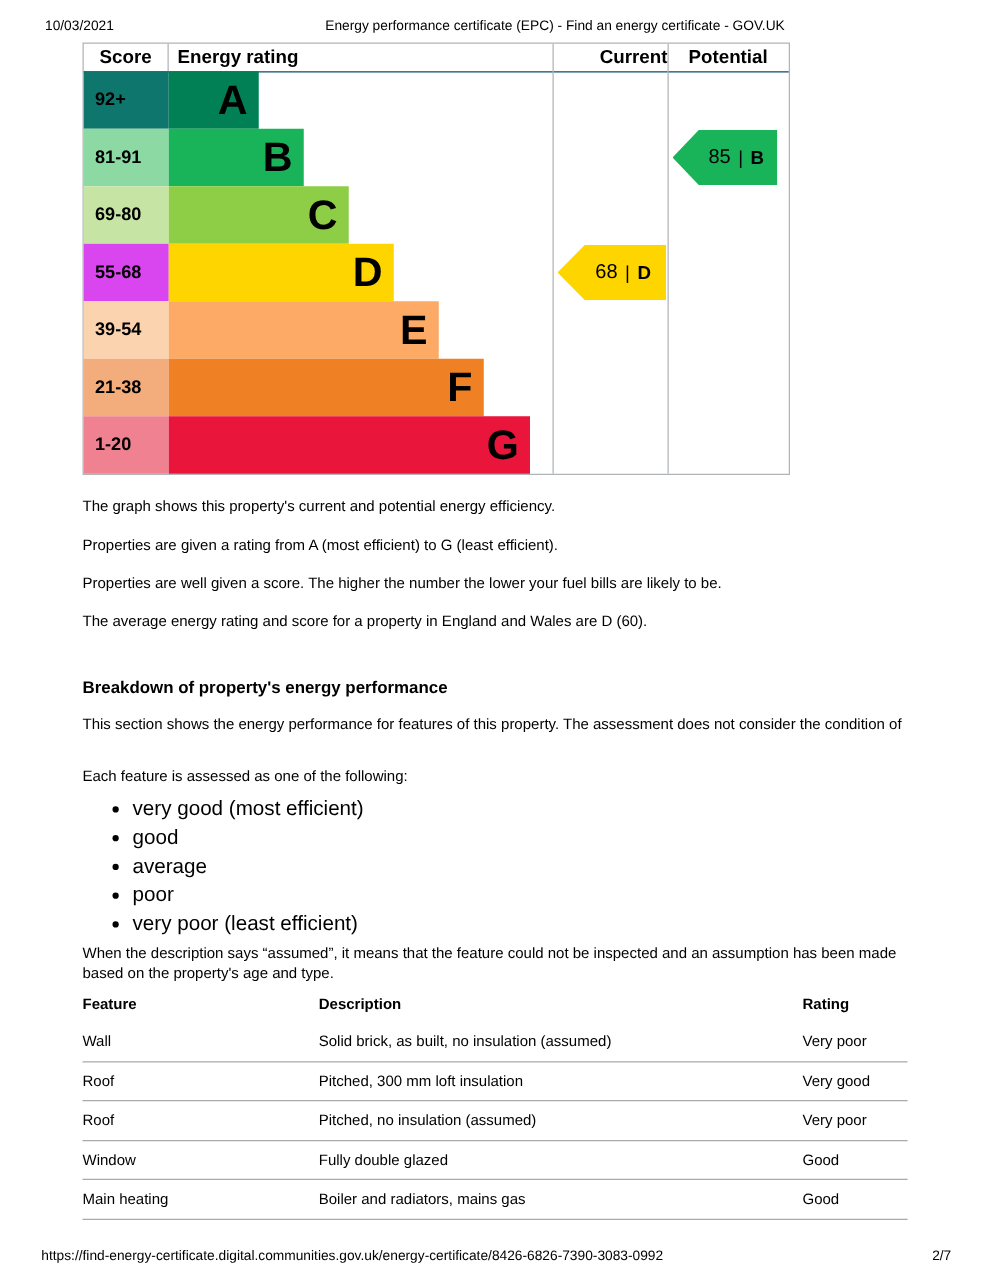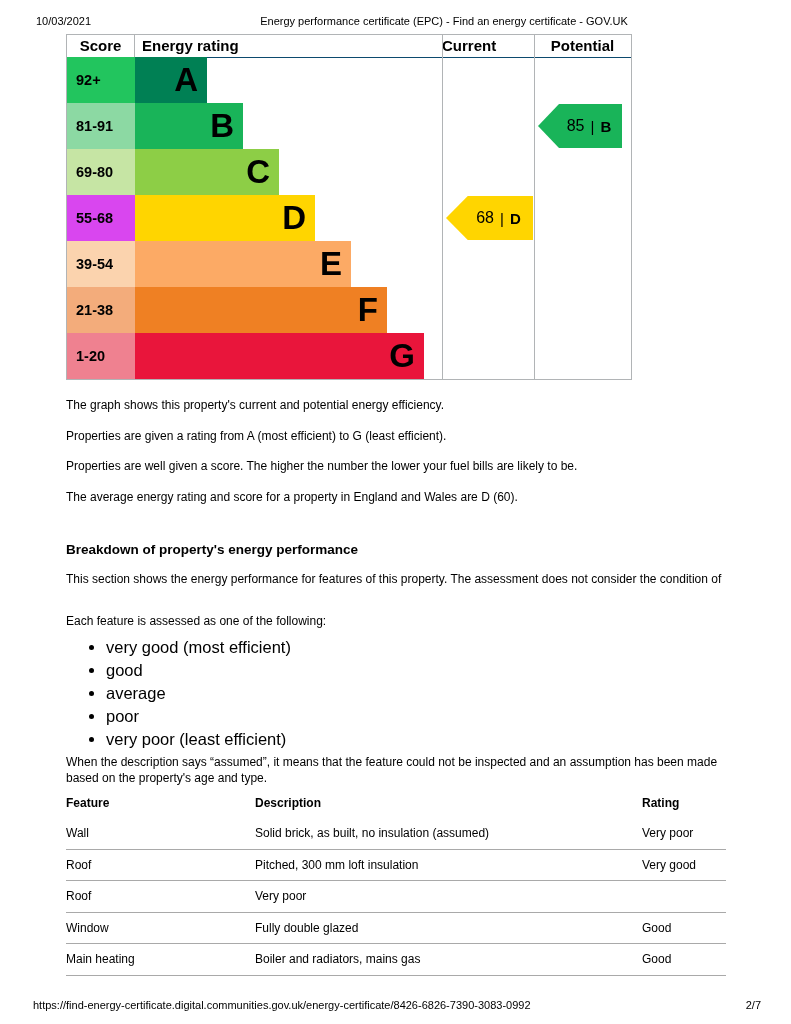--- a/index.html
+++ b/index.html
@@ -14,21 +14,21 @@
   .ph-title{position:absolute;top:15px;left:444px;transform:translateX(-50%);font-size:11px;white-space:nowrap}
   .pf-url{position:absolute;top:999px;left:33px;font-size:11px;white-space:nowrap}
   .pf-page{position:absolute;top:999px;right:30px;font-size:11px;white-space:nowrap}
 
   
   .chart{position:absolute;left:66px;top:34px;width:564px;height:344px;border:1px solid #b1b4b6;background:#fff}
   .chead{position:absolute;top:0;left:0;right:0;height:22px;border-bottom:1px solid #0c4a6e}
   .hc{position:absolute;top:0;height:22px;line-height:22px;font-weight:bold;font-size:15px;box-sizing:border-box}
   .hc-score{left:0;width:68px;text-align:center;border-right:1px solid #b1b4b6}
   .hc-rating{left:68px;width:307px;padding-left:7px}
-  .hc-current{left:375px;width:92px;text-align:left}
+  .hc-current{left:375px;width:92px;text-align:right}
   .hc-potential{left:467px;width:97px;text-align:center}
   .vline{position:absolute;top:0;bottom:0;width:1px;background:#b1b4b6}
   .v1{left:375px}.v2{left:467px}
 
   .band{position:absolute;left:0;width:375px;height:46px}
   .r0{top:22px}.r1{top:68px}.r2{top:114px}.r3{top:160px}.r4{top:206px}.r5{top:252px}.r6{top:298px}
   .score-cell{position:absolute;left:0;top:0;width:68px;height:46px;line-height:46px;
     font-weight:bold;font-size:14.5px;padding-left:9px;box-sizing:border-box}
   .bar{position:absolute;left:68px;top:0;height:46px;line-height:46px;text-align:right;
     font-weight:bold;font-size:33px;padding-right:9px;box-sizing:border-box}
@@ -68,21 +68,21 @@
   <div class="chead">
     <div class="hc hc-score">Score</div>
     <div class="hc hc-rating">Energy rating</div>
     <div class="hc hc-current">Current</div>
     <div class="hc hc-potential">Potential</div>
   </div>
   <div class="vline v1"></div>
   <div class="vline v2"></div>
 
   <div class="band r0">
-    <div class="score-cell" style="background: #22c55e;">92+</div>
+    <div class="score-cell" style="background: #0f766e;">92+</div>
     <div class="bar" style="background: rgb(0, 128, 84); width: 72px;">A</div>
   </div>
   <div class="band r1">
     <div class="score-cell" style="background: rgb(140, 217, 163);">81-91</div>
     <div class="bar" style="background: rgb(25, 180, 89); width: 108px;">B</div>
   </div>
   <div class="band r2">
     <div class="score-cell" style="background: rgb(198, 229, 164);">69-80</div>
     <div class="bar" style="background: rgb(141, 206, 70); width: 144px;">C</div>
   </div>
@@ -150,20 +150,21 @@
     <div class="fc2">Solid brick, as built, no insulation (assumed)</div>
     <div class="fc3">Very poor</div>
   </div>
   <div class="frow">
     <div class="fc1">Roof</div>
     <div class="fc2">Pitched, 300 mm loft insulation</div>
     <div class="fc3">Very good</div>
   </div>
   <div class="frow">
     <div class="fc1">Roof</div>
+    <div class="fc2">Pitched, no insulation (assumed)</div>
     <div class="fc3">Very poor</div>
   </div>
   <div class="frow">
     <div class="fc1">Window</div>
     <div class="fc2">Fully double glazed</div>
     <div class="fc3">Good</div>
   </div>
   <div class="frow">
     <div class="fc1">Main heating</div>
     <div class="fc2">Boiler and radiators, mains gas</div>

